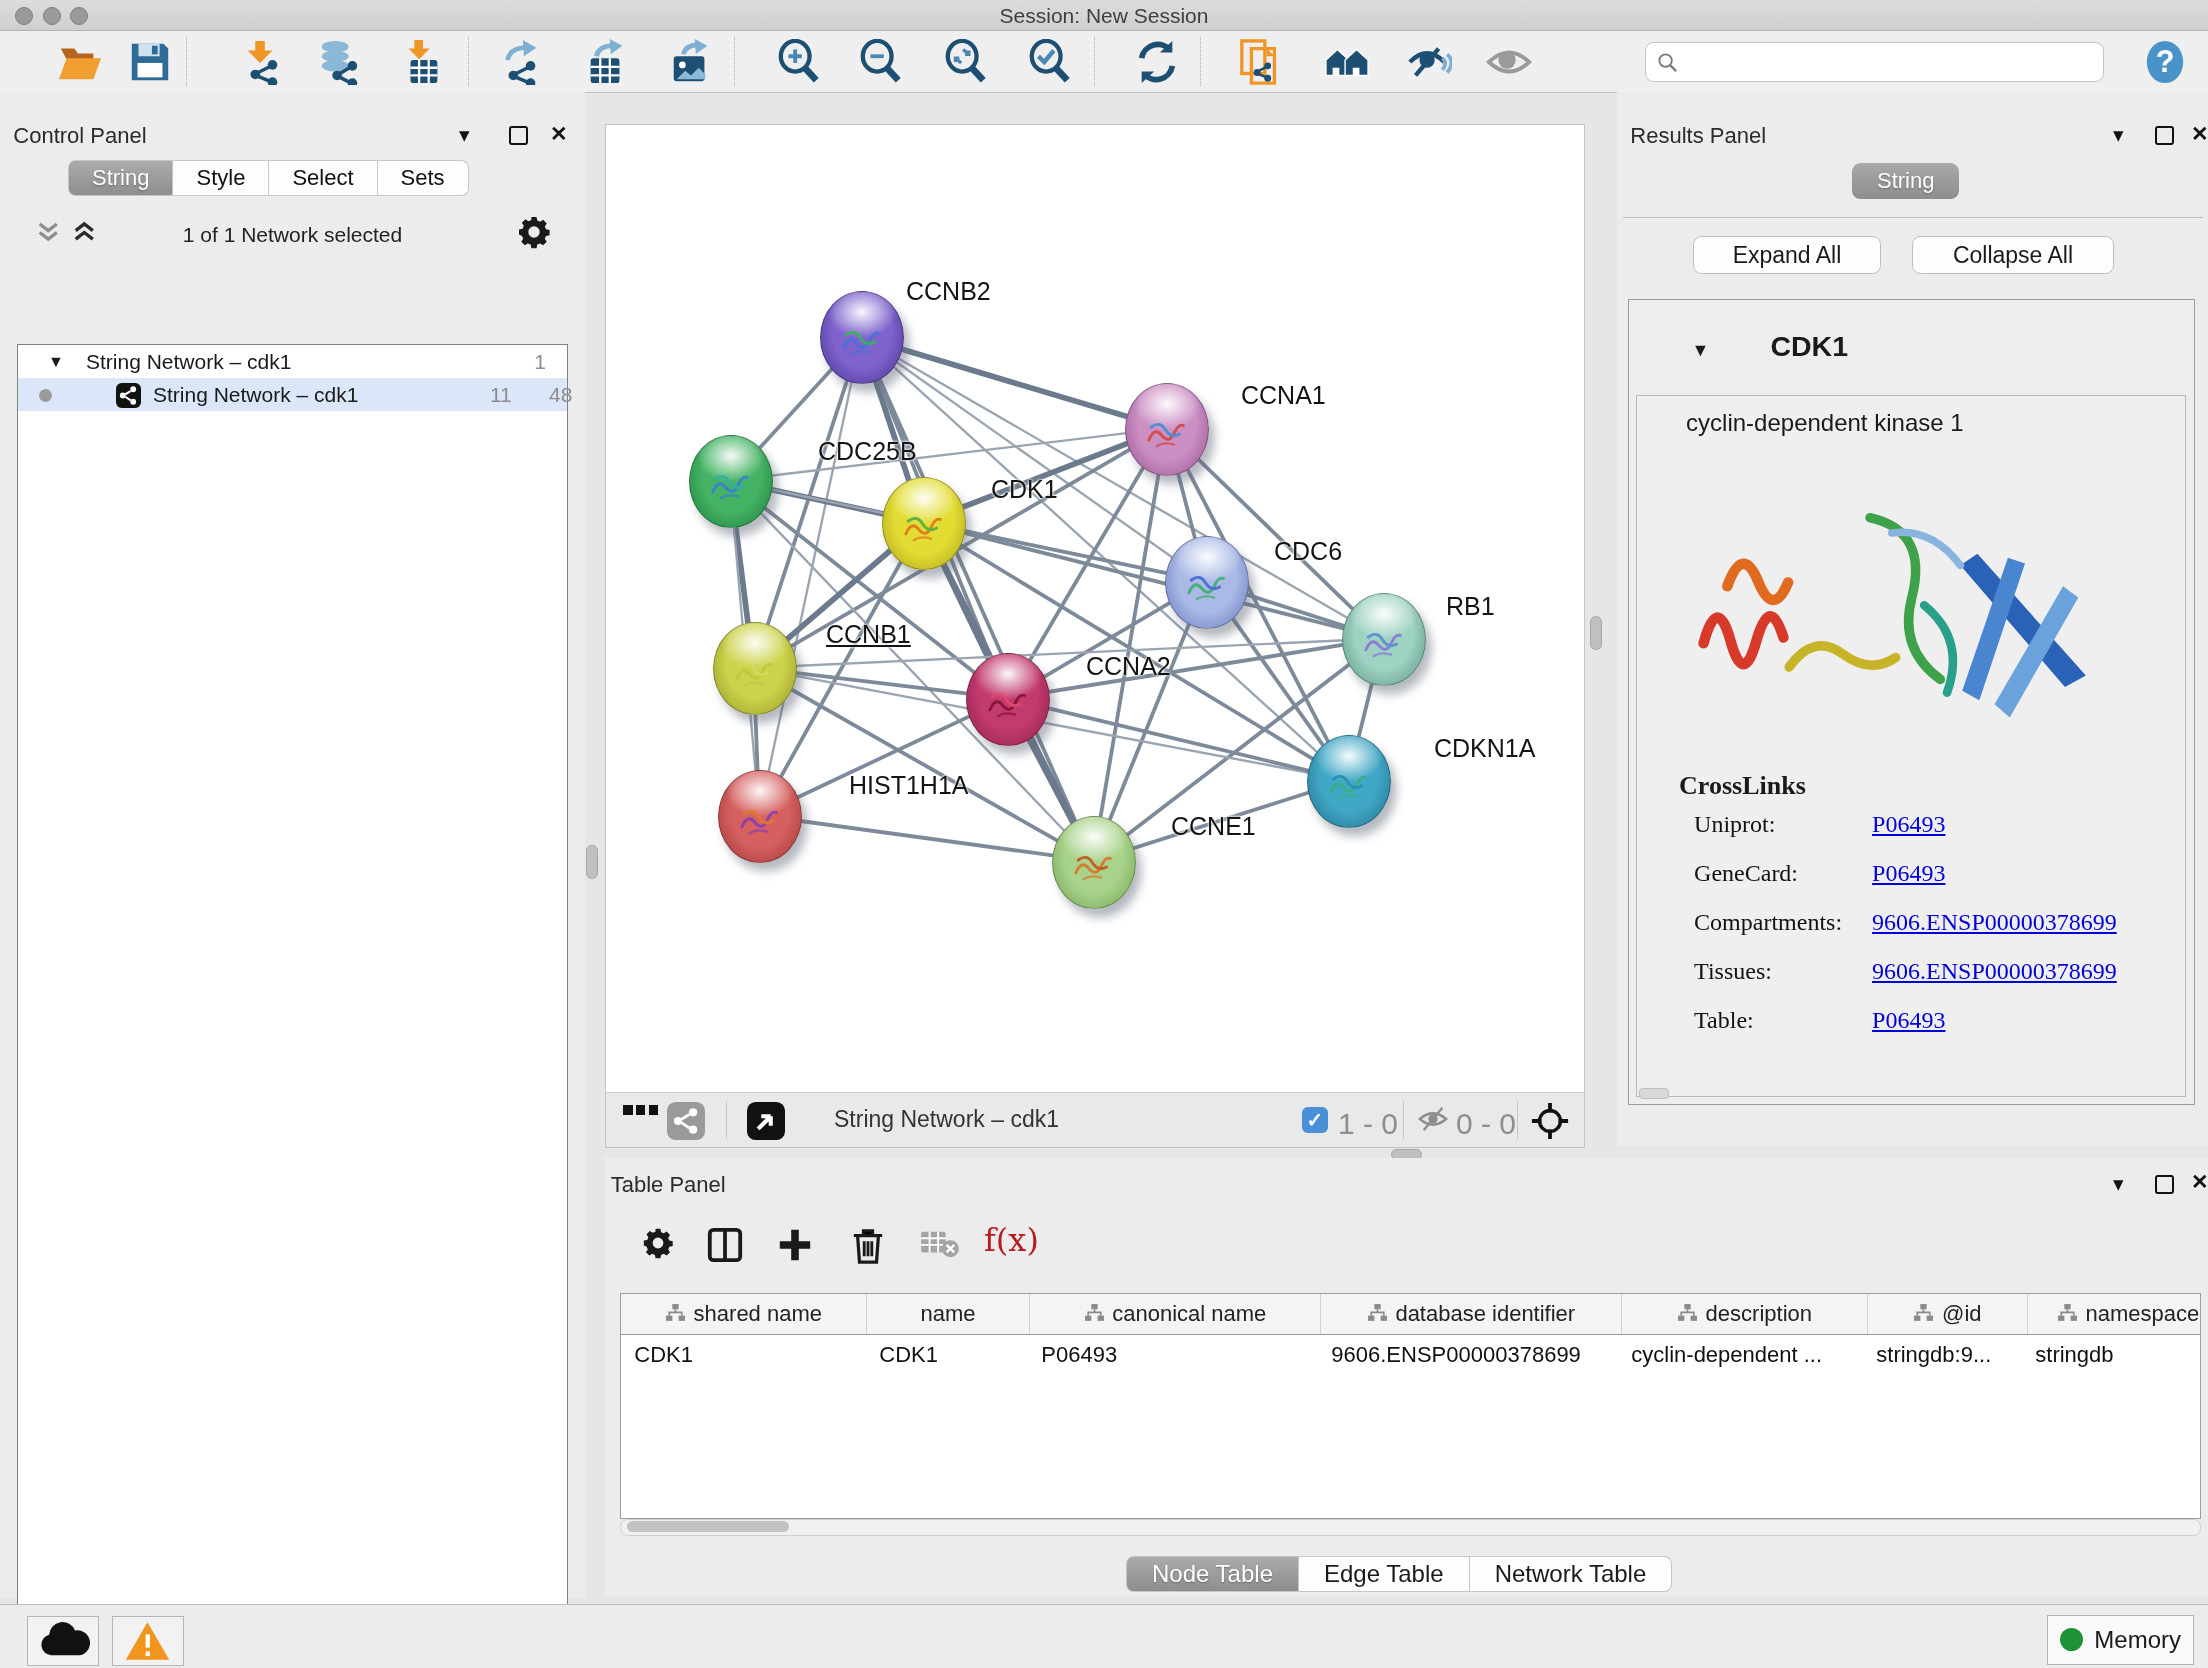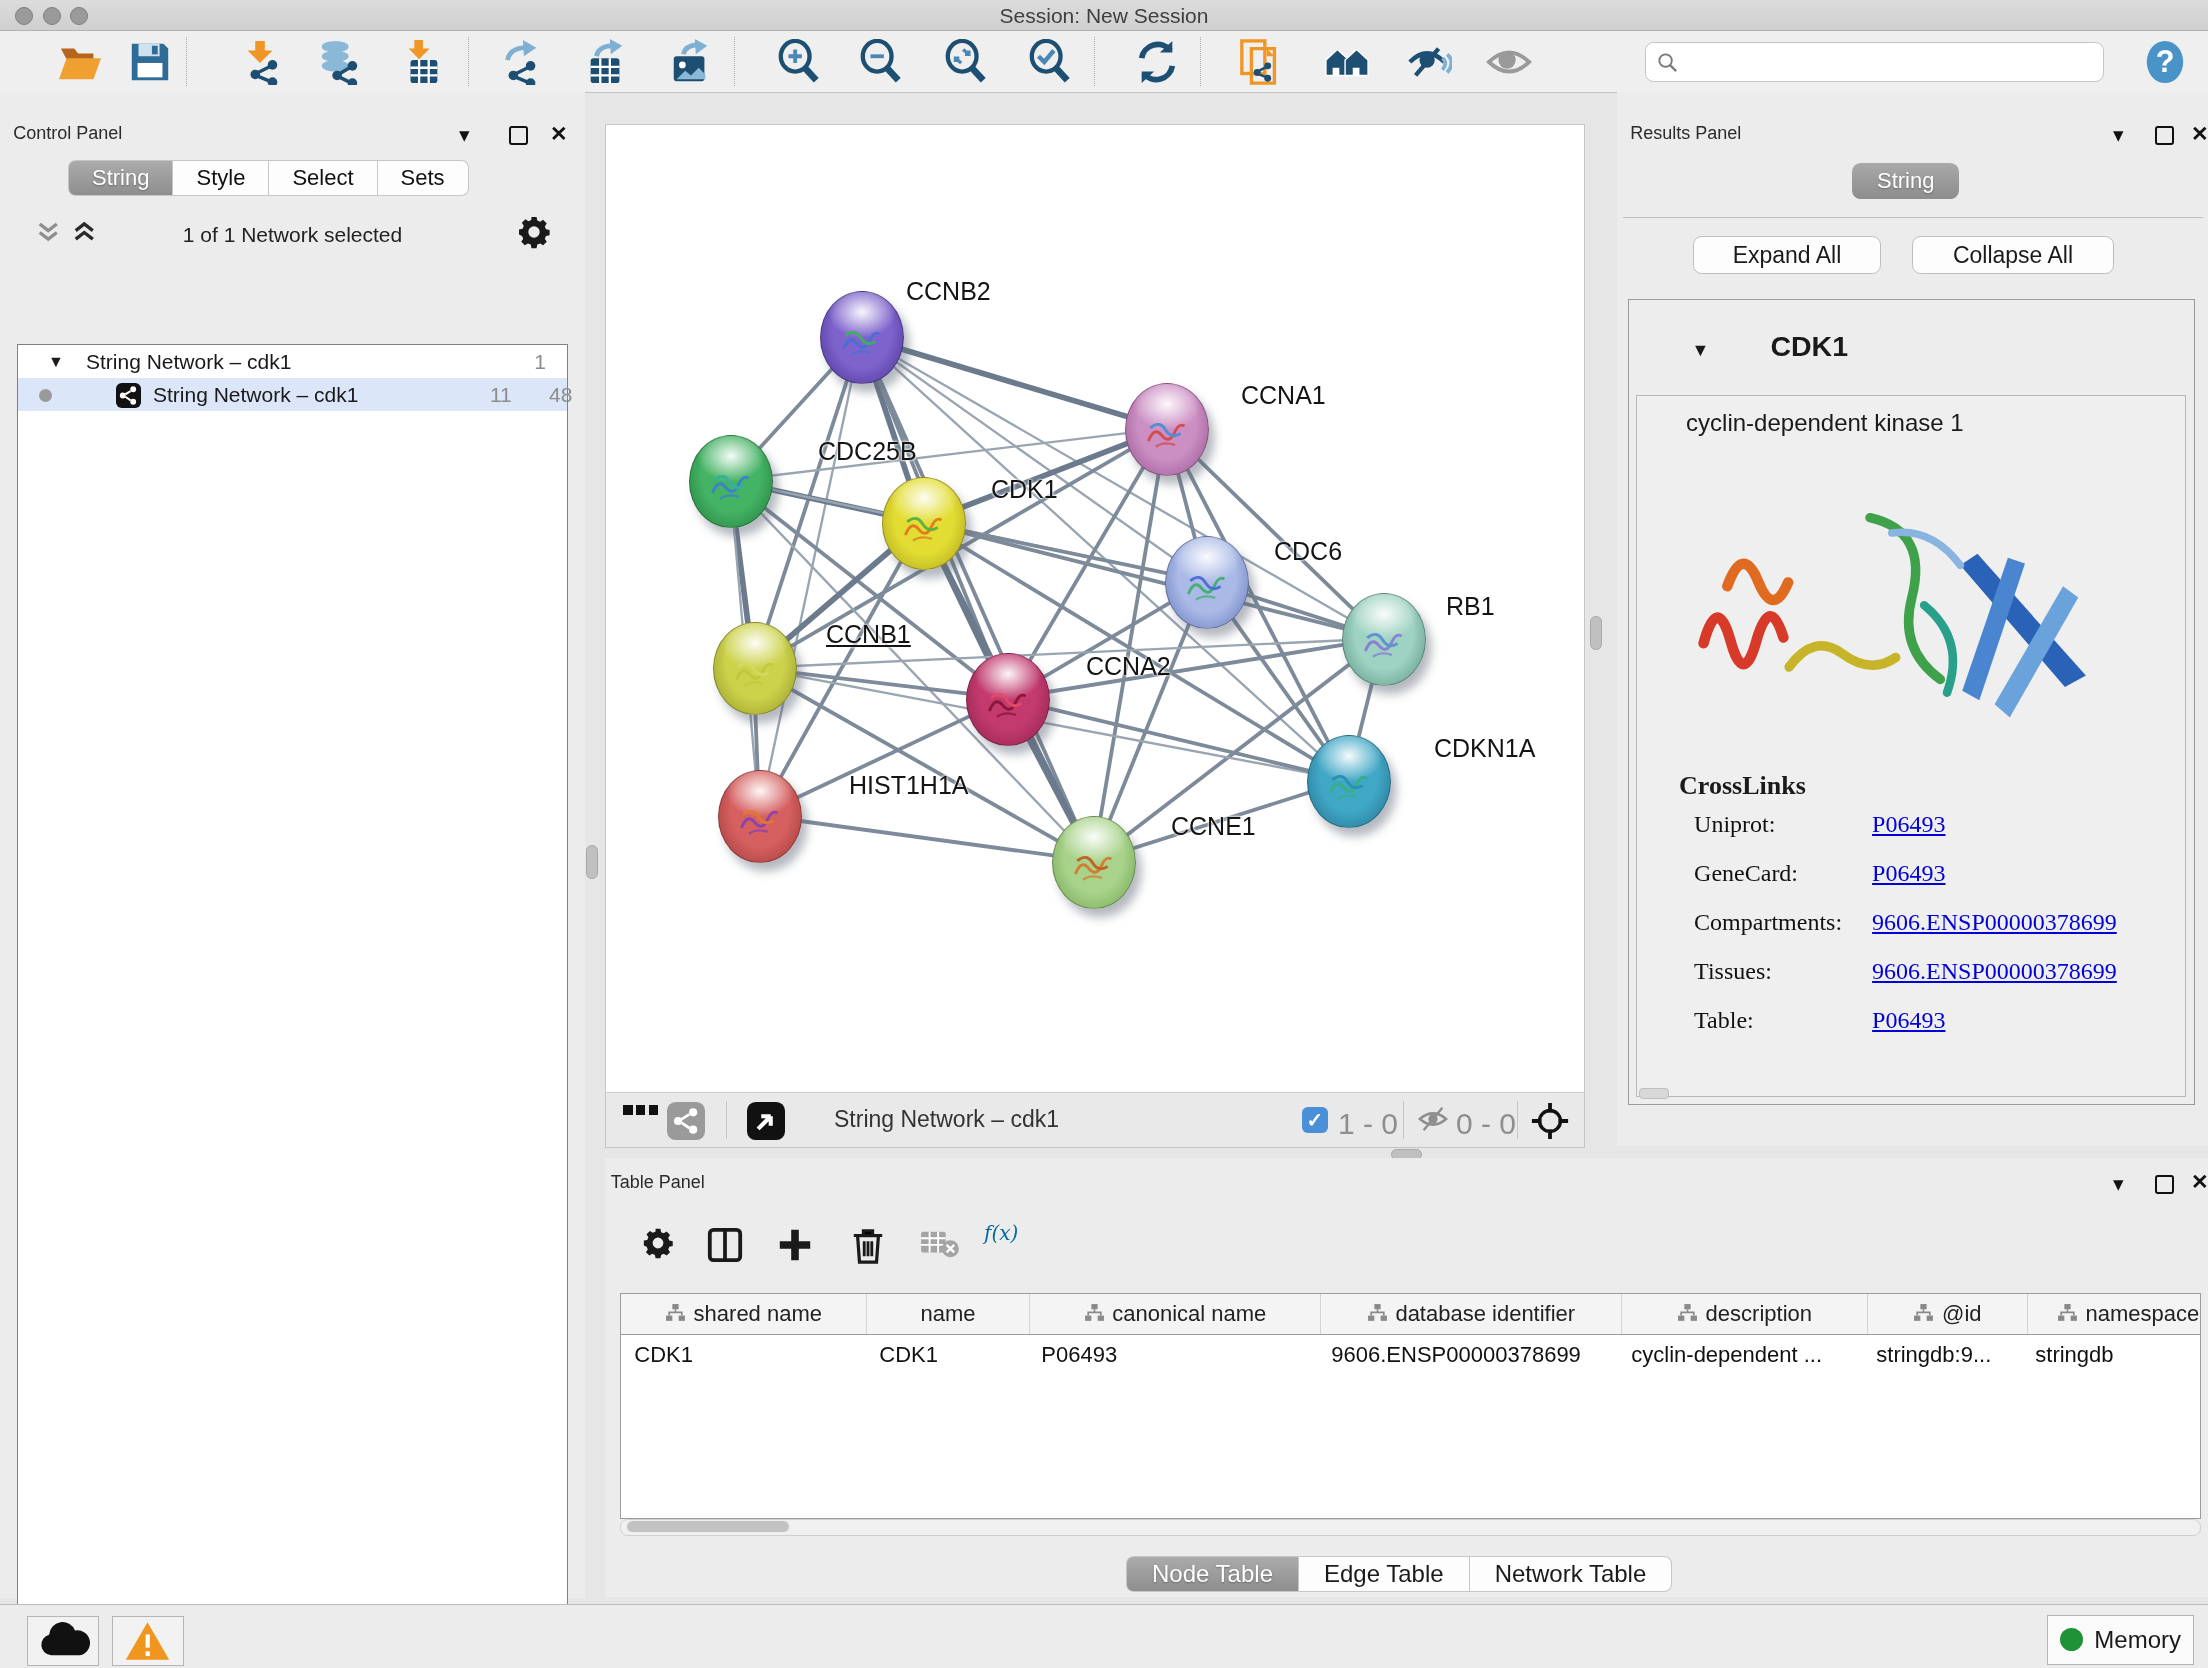--- a/index.html
+++ b/index.html
@@ -10,21 +10,21 @@
   .win-title{position:absolute;top:3.8px;width:100%;text-align:center;font-size:21px;color:#3f3f3f;}
   
   .toolbar{position:absolute;left:0;top:31px;width:100%;height:61px;background:#efefef;border-bottom:1px solid #c2c2c2;}
   .tbi{position:absolute;top:7.6px;width:46px;height:46px;}
   .tbi svg{width:100%;height:100%;}
   .tsep{position:absolute;top:5.7px;height:49px;border-left:1.9px dotted #ababab;}
   .searchbox{position:absolute;left:1645px;top:11.4px;width:457px;height:38px;background:#fff;border:1px solid #c3c3c3;border-radius:8.6px;}
   .searchbox input{position:absolute;left:42px;top:3.8px;width:399px;height:28.5px;border:none;outline:none;font-size:21px;background:transparent;}
   .searchbox svg{position:absolute;left:9.5px;top:7.6px;width:23px;height:23px;}
   
-  .ptitle{font-size:18px;color:#2b2b2b;text-align:center;}
+  .ptitle{font-size:22px;color:#2b2b2b;text-align:center;}
   .wctl{position:absolute;top:0;font-size:21px;color:#111;}
   .wbox{width:15px;height:15px;border:2.4px solid #111;border-radius:2.9px;display:inline-block;}
   
   #control{position:absolute;left:0;top:92px;width:585px;height:1506px;background:#ececec;}
   .tab{display:inline-block;height:28.5px;line-height:28.5px;padding:2.9px 23px;background:#fdfdfd;border:1px solid #c6c6c6;border-left:none;font-size:22px;color:#111;}
   .tab:first-child{border-left:1px solid #c6c6c6;border-radius:7.6px 0 0 7.6px;}
   .tab:last-child{border-radius:0 7.6px 7.6px 0;}
   .tab.active{background:linear-gradient(#ababab,#8e8e8e);color:#fff;text-shadow:0 1px 1.9px rgba(0,0,0,.3);}
   .treebox{position:absolute;left:17px;top:252px;width:549px;height:1327px;background:#fff;border:1.9px solid #808080;}
   .trow{position:relative;height:33px;line-height:33px;font-size:21px;}
@@ -559,21 +559,21 @@
           <path d="M8 10h22l-2 28H10z" fill="none" stroke="#1a1a1a" stroke-width="3.4"></path>
           <path d="M4 10h30M14 10V5h10v5M15 16v16M19 16v16M23 16v16" stroke="#1a1a1a" stroke-width="3"></path>
         </svg></span>
     <span class="tt-icon" style="left:314px">
       <svg width="42" height="34" viewBox="0 0 44 36">
           <rect x="2" y="6" width="26" height="22" rx="2" fill="#a4a4a4"></rect>
           <path d="M2 13h26M2 20h26M11 6v22M20 6v22" stroke="#fff" stroke-width="2"></path>
           <circle cx="33" cy="24" r="9" fill="#a4a4a4"></circle>
           <path d="M29 20l8 8M37 20l-8 8" stroke="#fff" stroke-width="2.6"></path>
         </svg></span>
-    <span class="tt-icon" style="left:379px;font-family:'DejaVu Serif',serif;font-style:italic;font-size:20px;color:#0369a1;top:63px">f(x)</span>
+    <span class="tt-icon" style="left:379px;font-family:'DejaVu Serif',serif;font-size:32px;color:#b91c1c;top:63px">f(x)</span>
     <div class="tablewrap">
       <div class="thead" id="thead"><div class="th" style="width: 245px;"><svg viewBox="0 0 20 20">
               <g fill="#8a8a8a">
                 <rect x="7" y="1" width="6" height="5"></rect>
                 <rect x="1" y="12" width="6" height="5"></rect>
                 <rect x="13" y="12" width="6" height="5"></rect>
               </g>
               <path d="M10 6v3M4 12v-3h12v3" stroke="#8a8a8a" fill="none" stroke-width="1.6"></path>
             </svg><span>shared name</span></div><div class="th" style="width: 162px;"><span>name</span></div><div class="th" style="width: 290px;"><svg viewBox="0 0 20 20">
               <g fill="#8a8a8a">

